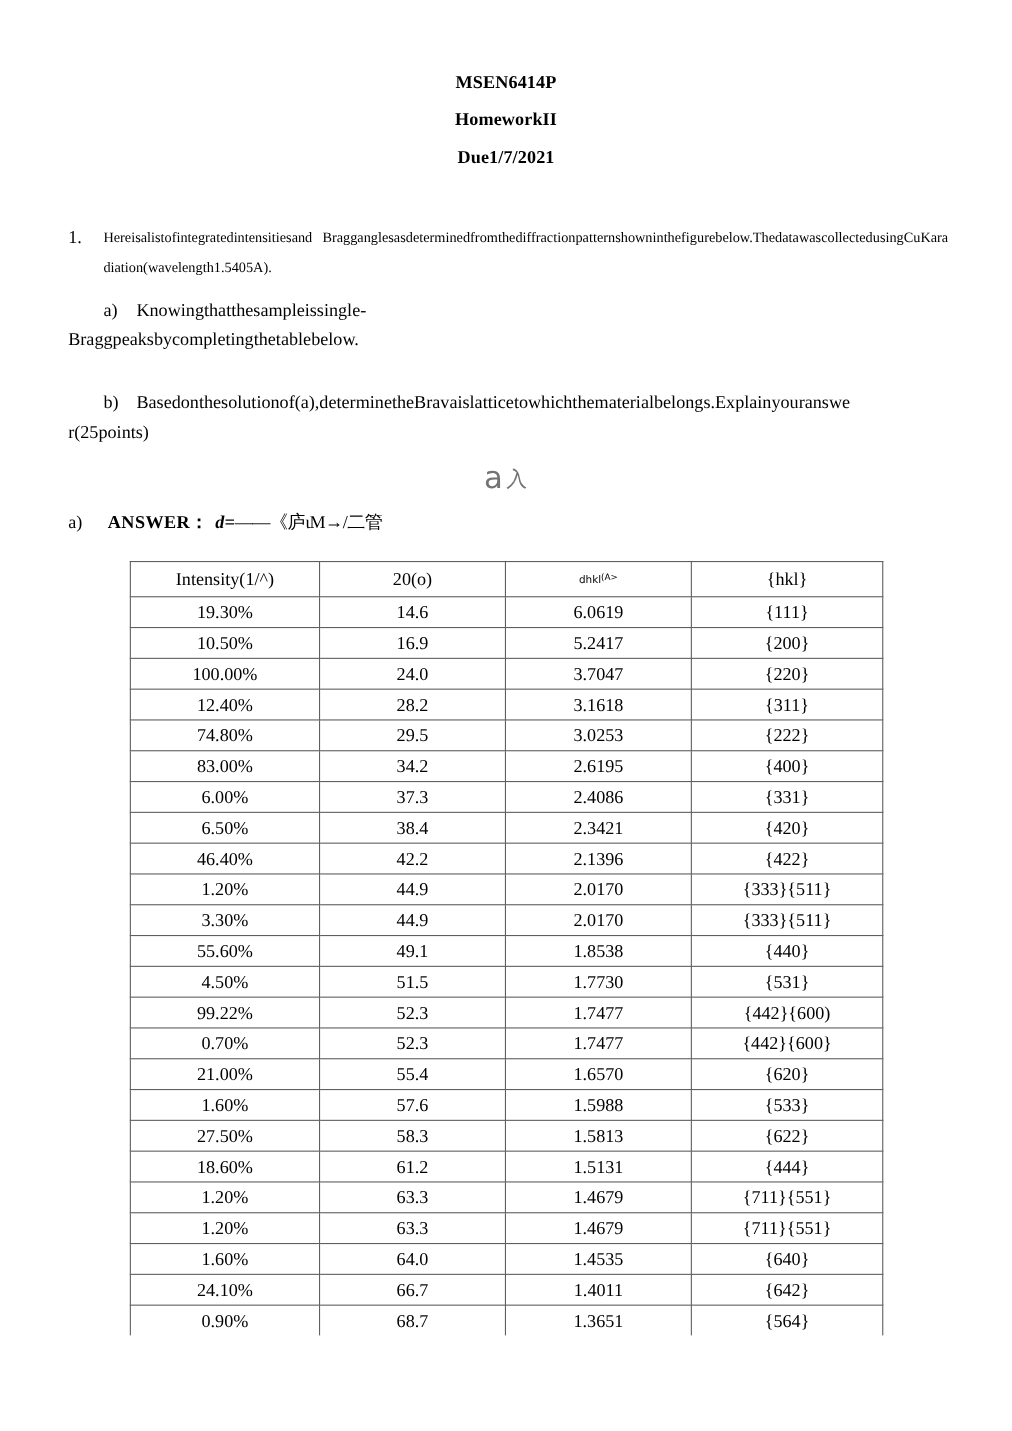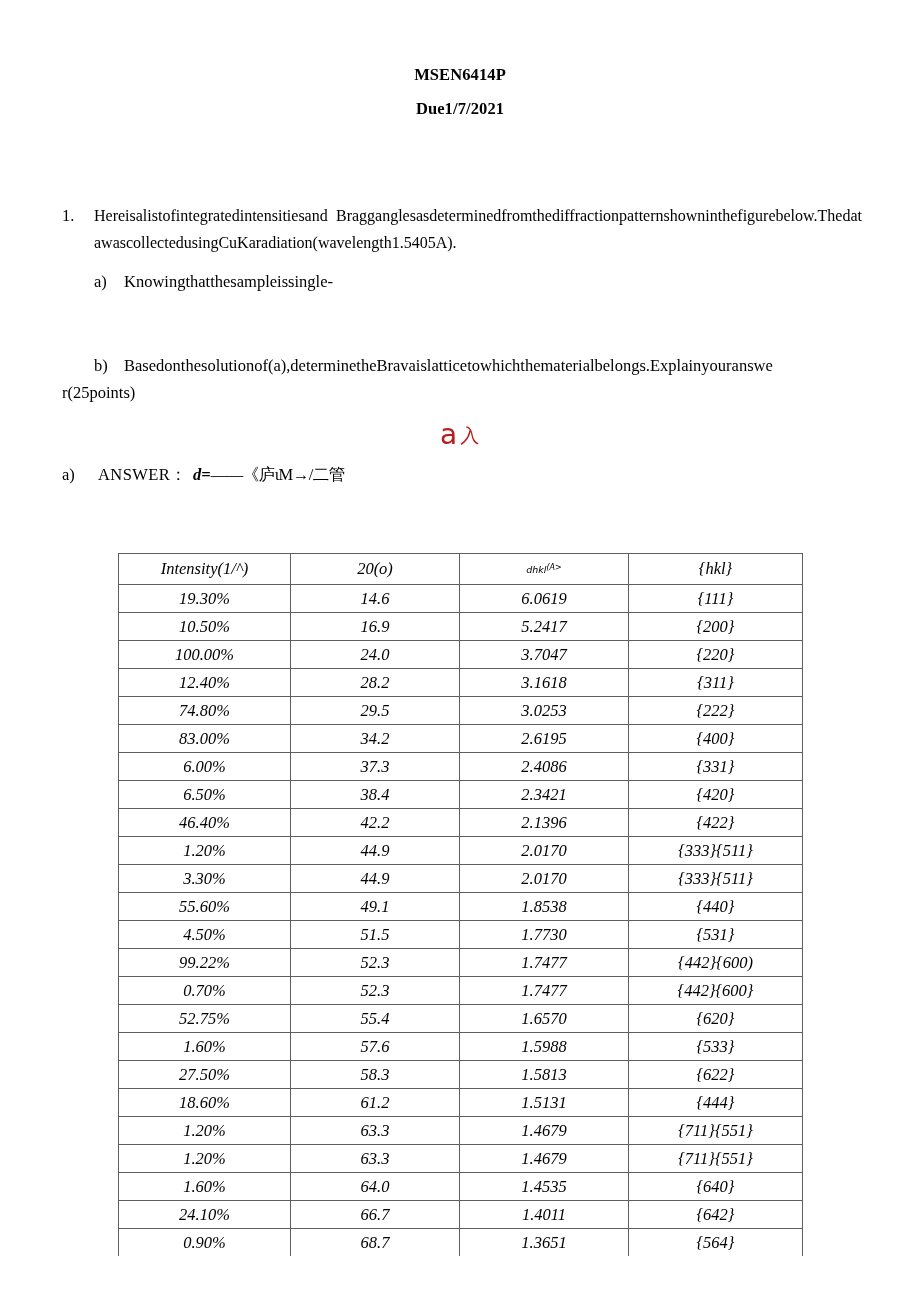--- a/index.html
+++ b/index.html
@@ -50,21 +50,21 @@
     align-items: flex-start;
   }
   .q1-marker {
     width: 32px;
     flex: 0 0 32px;
     font-size: 16.5px;
     line-height: 27px;
   }
   .q1-text {
     flex: 1 1 auto;
-    font-size: 16px;
+    font-size: 13px;
     line-height: 27px;
     text-align: justify;
     word-break: break-all;
   }
 
   
   .sub {
     position: absolute;
     left: 94px;
     width: 768px;
@@ -88,21 +88,21 @@
 
   
   .annot-a {
     position: absolute;
     left: 440px;
     top: 420px;
     font-family: "DejaVu Sans", "Liberation Sans", sans-serif;
     font-size: 28px;
     line-height: 30px;
     letter-spacing: 3px;
-    color: #b91c1c;
+    color: #737373;
   }
   .annot-a .cjk {
     font-size: 19px;
     vertical-align: 2px;
   }
 
   
   .answer-line {
     position: absolute;
     left: 62px;
@@ -111,42 +111,41 @@
     font-size: 16.5px;
     line-height: 26px;
     white-space: nowrap;
   }
   .answer-marker {
     display: inline-block;
     width: 36px;
     font-weight: normal;
   }
   .answer-label {
-    font-weight: normal;
+    font-weight: bold;
     letter-spacing: 0.4px;
   }
   .answer-formula {
     font-weight: bold;
     font-style: italic;
     margin-left: 6px;
   }
   .answer-garble {
     font-weight: normal;
     font-style: normal;
     letter-spacing: -0.5px;
     margin-top: 36px;
   }
 
   
   .data-table-wrap {
     position: absolute;
     left: 118px;
-    top: 553px;
+    top: 510px;
     width: 684px;
-    font-style: italic;
   }
   table.data-table {
     border-collapse: collapse;
     width: 684px;
     table-layout: fixed;
   }
   table.data-table col.c1 { width: 172px; }
   table.data-table col.c2 { width: 169px; }
   table.data-table col.c3 { width: 169px; }
   table.data-table col.c4 { width: 174px; }
@@ -179,32 +178,34 @@
     border-bottom: none;
   }
 </style>
 </head>
 <body>
 
 <div class="page">
 
   <div class="title-block">
     <div class="title-line">MSEN6414P</div>
+    <div class="title-line">HomeworkII</div>
     <div class="title-line">Due1/7/2021</div>
   </div>
 
   <div class="q1">
     <div class="q1-row">
       <span class="q1-marker">1.</span>
       <span class="q1-text">Hereisalistofintegratedintensitiesand Bragganglesasdeterminedfromthediffractionpatternshowninthefigurebelow.ThedatawascollectedusingCuKaradiation(wavelength1.5405A).</span>
     </div>
   </div>
 
   <div class="sub sub-a">
     <span class="sub-marker">a)</span><span class="sub-body">Knowingthatthesampleissingle-</span>
+    <div class="sub-cont">Braggpeaksbycompletingthetablebelow.</div>
   </div>
 
   <div class="sub sub-b">
     <span class="sub-marker">b)</span><span class="sub-body">Basedonthesolutionof(a),determinetheBravaislatticetowhichthematerialbelongs.Explainyouranswe</span>
     <div class="sub-cont">r(25points)</div>
   </div>
 
   <div class="annot-a"><span>a</span><span class="cjk">入</span></div>
 
   <div class="answer-line"><span class="answer-marker">a)</span><span class="answer-label">ANSWER：</span><span class="answer-formula">d=</span><span class="answer-garble">——《庐ιM→/二管</span></div>
@@ -310,21 +311,21 @@
             <td>1.7477</td>
             <td>{442}{600)</td>
           </tr>
           <tr>
             <td>0.70%</td>
             <td>52.3</td>
             <td>1.7477</td>
             <td>{442}{600}</td>
           </tr>
           <tr>
-            <td>52.75%</td>
+            <td>21.00%</td>
             <td>55.4</td>
             <td>1.6570</td>
             <td>{620}</td>
           </tr>
           <tr>
             <td>1.60%</td>
             <td>57.6</td>
             <td>1.5988</td>
             <td>{533}</td>
           </tr>

